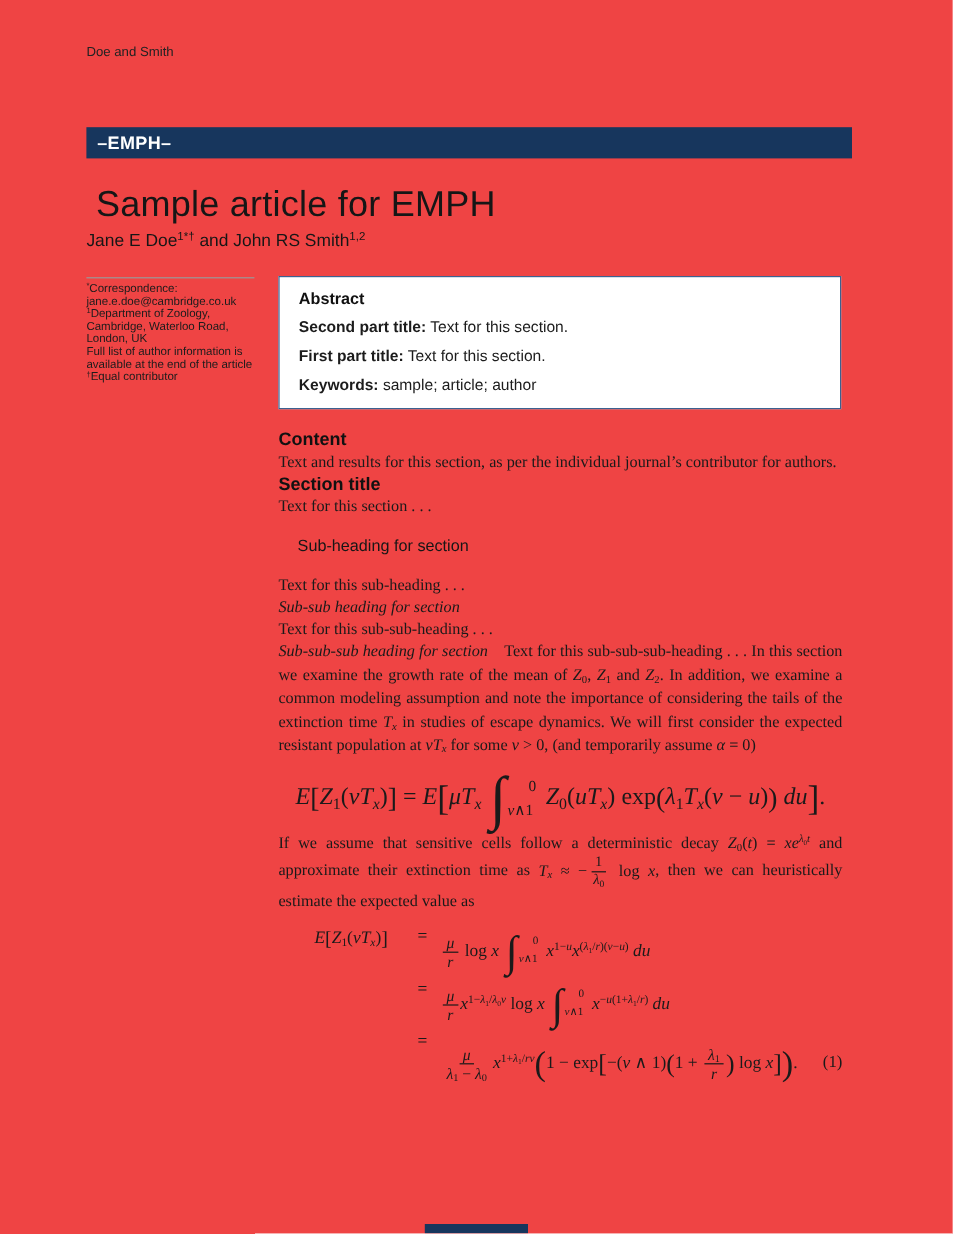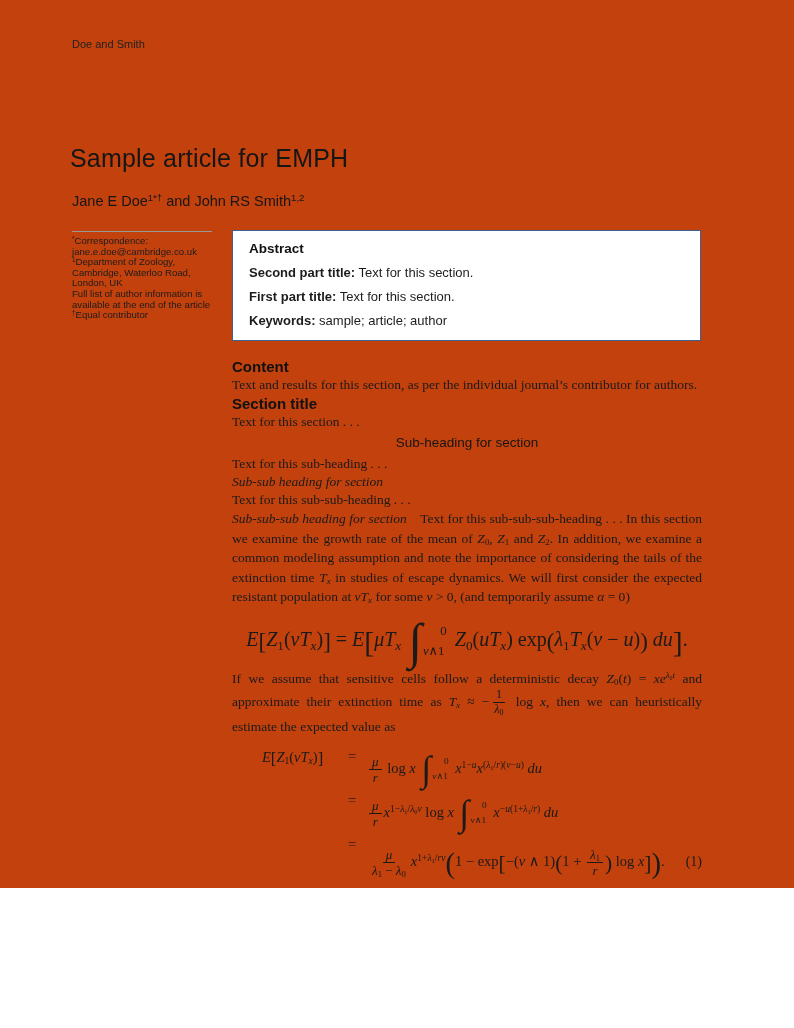--- a/index.html
+++ b/index.html
@@ -1,39 +1,39 @@
 <!DOCTYPE html>
 <html><head>
 <meta charset="utf-8">
 <style>
   html,body{margin:0;padding:0;background:#fff;}
-  .page{position:relative;width:794px;height:888px;background:#c2410c;overflow:hidden;
+  .page{position:relative;width:794px;height:1028px;background:#ef4444;overflow:hidden;
         color:#1a1a1a;font-family:"Liberation Sans",sans-serif;text-decoration:underline;}
   
   .running-head{position:absolute;left:72px;top:38px;font-size:11px;color:#222;}
   
   .banner{position:absolute;left:72px;top:106px;width:638px;height:26px;display:flex;align-items:center;}
   .banner .blabel{color:#fff;font-weight:bold;font-size:15px;padding-left:9px;letter-spacing:0.3px;}
   
-  .title{position:absolute;left:70px;top:144px;margin:0;font-weight:400;font-size:25px;color:#161616;
+  .title{position:absolute;left:70px;top:144px;margin:10px;font-weight:400;font-size:30px;color:#161616;
          font-family:"Liberation Sans",sans-serif;letter-spacing:0.2px;}
   .authors{position:absolute;left:72px;top:193px;font-size:14.5px;color:#161616;}
   
   .sidebar{position:absolute;left:72px;top:231px;width:140px;border-top:1px solid #9a9a9a;
            padding-top:4px;font-size:9.6px;line-height:10.6px;color:#1c1c1c;}
   
   .absbox{position:absolute;left:232px;top:230px;width:469px;min-height:102px;box-sizing:border-box;
           border:1.5px solid #3d6190;background:#fff;padding:10px 12px 12px 16px;}
   .abs-title{font-weight:bold;font-size:13.5px;color:#111;}
   .abs-row{margin-top:9px;font-size:13px;color:#1c1c1c;}
   .abs-row b{font-weight:bold;}
   
   .main{position:absolute;left:232px;top:358px;width:470px;}
   .main h2{font-family:"Liberation Sans",sans-serif;font-size:15px;font-weight:bold;color:#111;margin:0;}
-  .main .h-sub{font-family:"Liberation Sans",sans-serif;font-size:13.5px;font-weight:normal;color:#161616;margin:4px;text-align:center;}
+  .main .h-sub{font-family:"Liberation Sans",sans-serif;font-size:13.5px;font-weight:normal;color:#161616;margin:16px;}
   .main .h-subsub{font-family:"Liberation Serif",serif;font-style:italic;font-size:13.5px;font-weight:normal;margin:0;}
   .main p{font-family:"Liberation Serif",serif;font-size:13.5px;line-height:19.5px;margin:0;
           text-align:justify;color:#1a1a1a;}
   .mt6{margin-top:6px;} .mt2{margin-top:2px;} .mt22{margin-top:22px;} .mt16{margin-top:16px;}
   .mt14{margin-top:14px;} .mt18{margin-top:18px;} .mt10{margin-top:10px;}
   
   .math,.eq,.eqrow{font-family:"Liberation Serif",serif;}
   .mi{font-style:italic;} .mu{font-style:normal;}
   sup,sub{line-height:0;font-size:66%;vertical-align:baseline;position:relative;}
   sup{top:-0.5em;} sub{top:0.28em;}
@@ -59,20 +59,23 @@
   
   .footer-bar{position:absolute;left:354px;top:1020px;width:86px;height:8px;}
 </style>
 </head>
 <body>
 
 <div class="page">
 
   <div class="running-head">Doe and Smith</div>
 
+  <div class="banner" style="background: rgb(23, 54, 93);">
+    <span class="blabel" style="color: rgb(255, 255, 255);">–EMPH–</span>
+  </div>
 
   <h1 class="title">Sample article for EMPH</h1>
 
   <div class="authors"><span class="mu">Jane E Doe</span><sup><span class="mu">1*†</span></sup><span class="mu"> and John RS Smith</span><sup><span class="mu">1,2</span></sup></div>
 
   <aside class="sidebar">
     <div><sup><span class="mu">*</span></sup><span class="mu">Correspondence:</span></div>
     <div><span class="mu">jane.e.doe@cambridge.co.uk</span></div>
     <div><sup><span class="mu">1</span></sup><span class="mu">Department of Zoology,</span></div>
     <div><span class="mu">Cambridge, Waterloo Road,</span></div>

